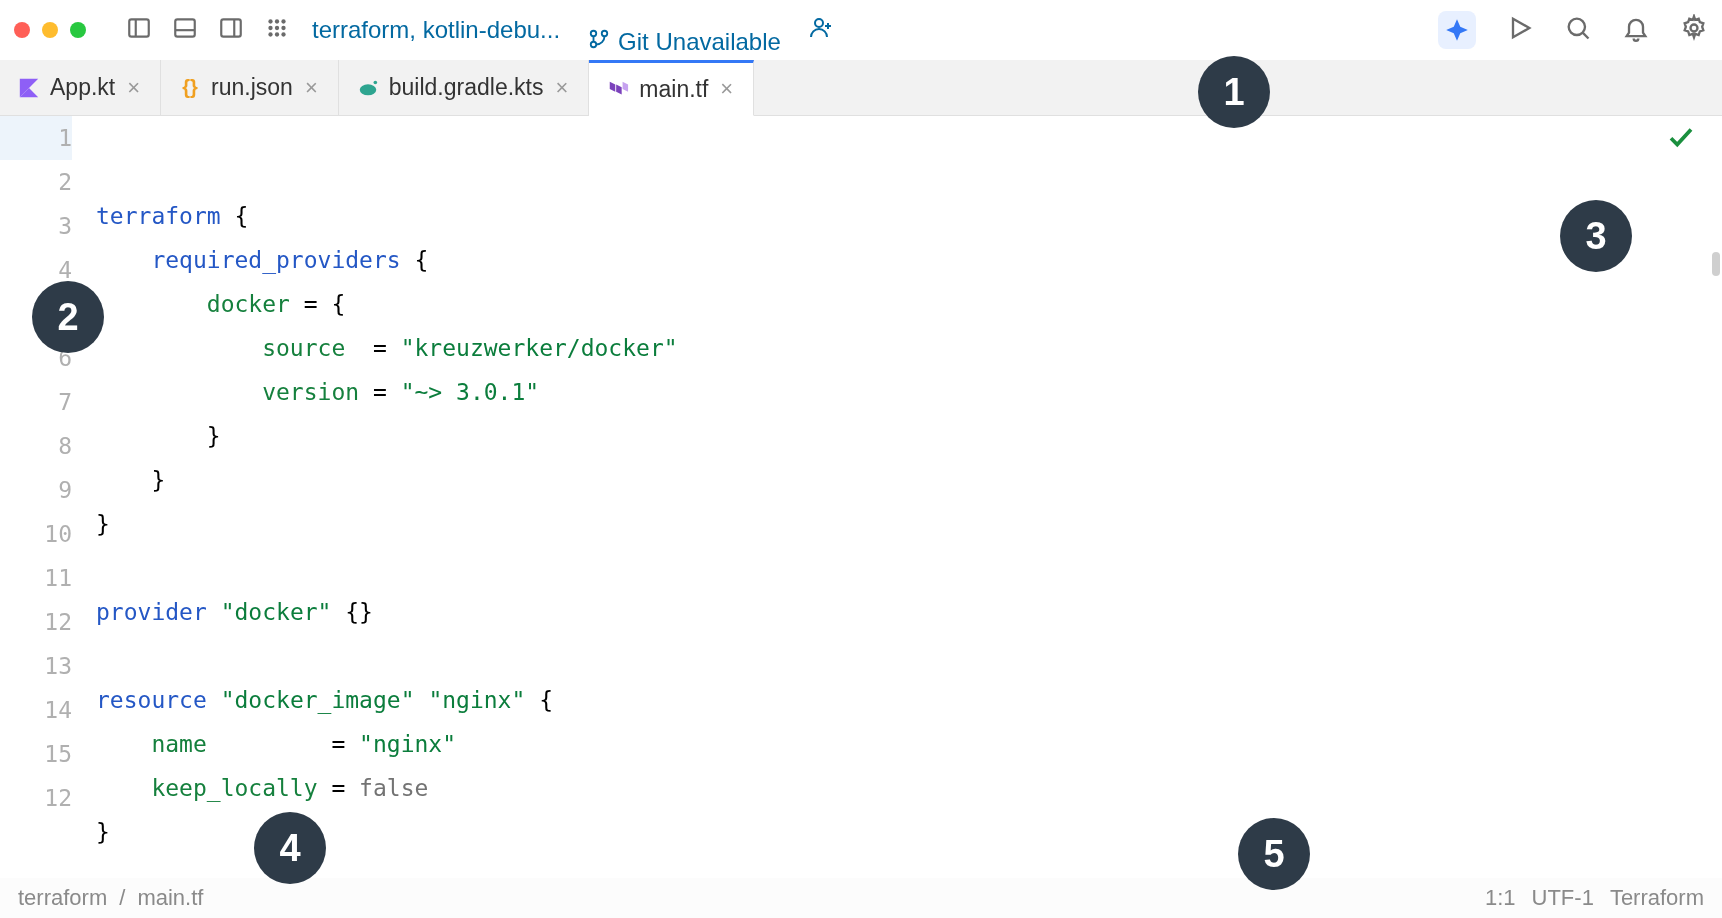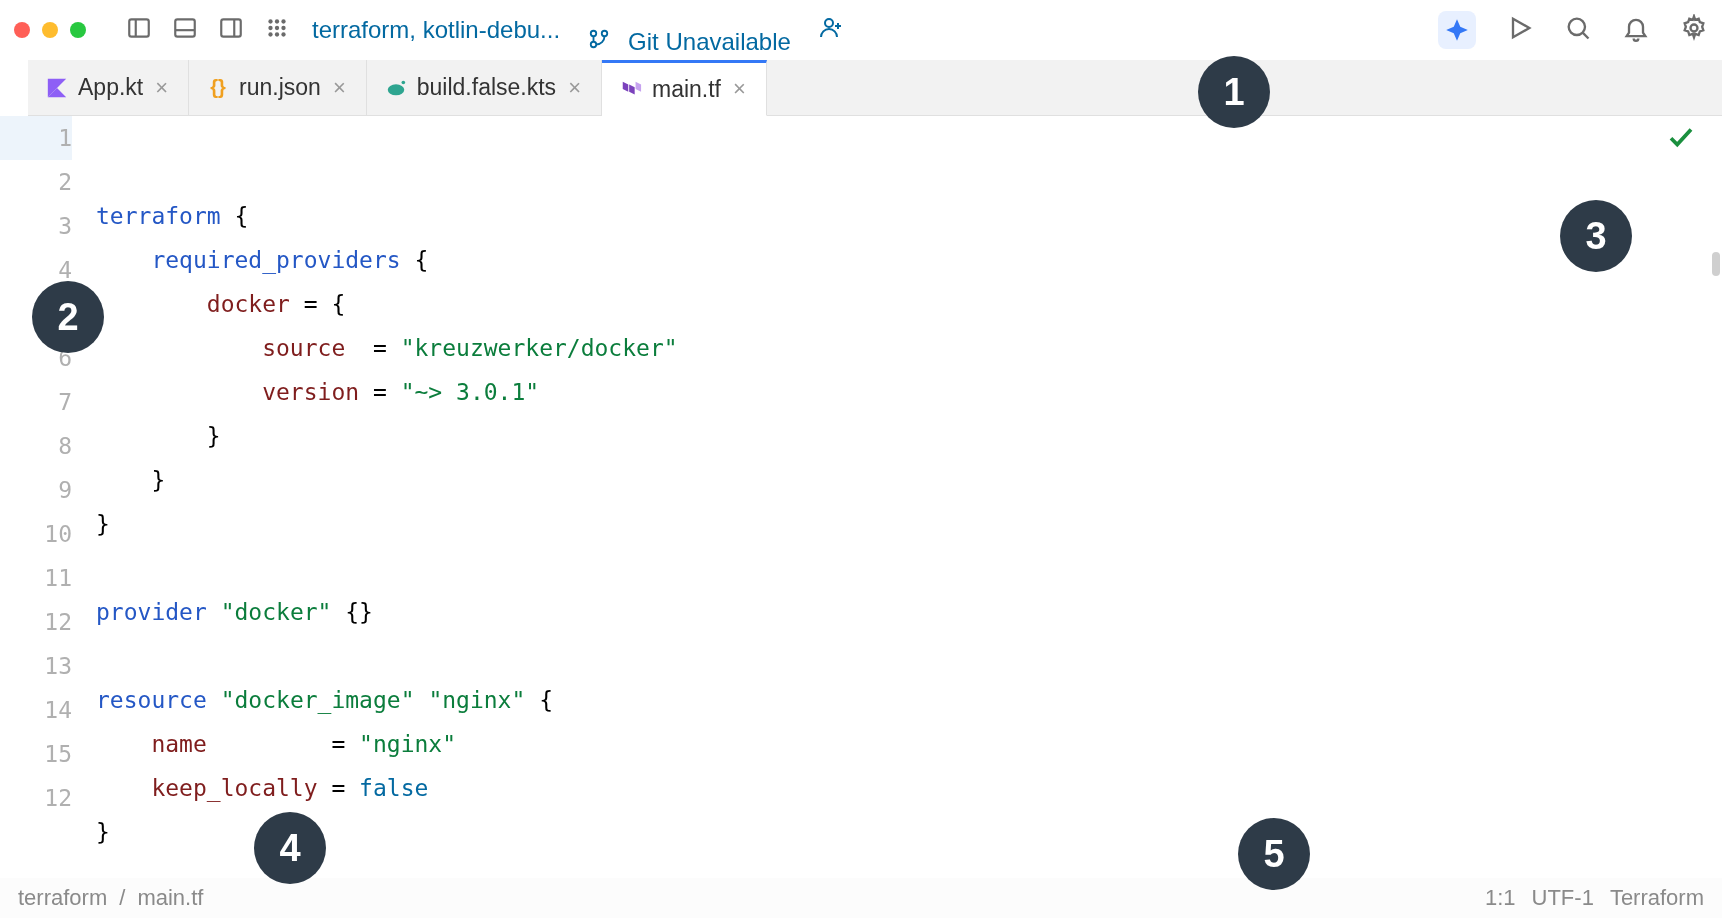--- a/index.html
+++ b/index.html
@@ -20,32 +20,31 @@
     gap: 22px;
   }
   .traffic { display: flex; gap: 12px; margin-right: 18px; }
   .dot { width: 16px; height: 16px; border-radius: 50%; }
   .dot.r { background: #ff5f57; }
   .dot.y { background: #febc2e; }
   .dot.g { background: #28c840; }
   .panel-icons { display: flex; gap: 20px; color: #6b6b6b; }
   .panel-icons svg { width: 26px; height: 26px; }
   .title-center { display: flex; align-items: center; gap: 28px; font-size: 24px; color: #0369a1; }
-  .title-center .git { display: flex; align-items: center; gap: 18px; margin-top: 24px; }
+  .title-center .git { display: flex; align-items: center; gap: 8px; margin-top: 24px; }
   .title-right { margin-left: auto; display: flex; align-items: center; gap: 30px; color: #6b6b6b; }
   .title-right svg { width: 28px; height: 28px; }
   .ai-btn { background: #e8f0ff; border-radius: 8px; padding: 6px; display:flex; align-items:center; }
   .ai-btn svg { width: 26px; height: 26px; fill: #3478f6; }
   .tabbar {
     height: 56px;
     background: #f2f2f2;
     display: flex;
     align-items: stretch;
     border-bottom: 1px solid #e0e0e0;
-    margin-left: 28px;
   }
   .tab {
     display: flex;
     align-items: center;
     gap: 10px;
     padding: 0 18px;
     border-right: 1px solid #e0e0e0;
     font-size: 23px;
     color: #333;
     cursor: pointer;
@@ -78,23 +77,23 @@
     font-size: 23px;
     white-space: pre;
     position: relative;
   }
   .line { height: 44px; line-height: 44px; }
   .gutter .line:first-child, .code .line:first-child {
     background: #edf4fb;
   }
   .code .line { padding-right: 62px; }
   .kw { color: #2457c5; }
-  .attr { color: #7f1d1d; }
+  .attr { color: #15803d; }
   .str { color: #0b7d3c; }
-  .bool { color: #0369a1; }
+  .bool { color: #737373; }
   .check-icon { position: absolute; top: 6px; right: 26px; color: #1a8f3e; }
   .check-icon svg { width: 30px; height: 30px; }
   .scrollmarker { position:absolute; top:136px; right:2px; width:8px; height:24px; background:#cfcfcf; border-radius:4px; }
   .statusbar {
     position: absolute;
     bottom: 0;
     left: 0;
     right: 0;
     height: 40px;
     display: flex;
@@ -219,21 +218,21 @@
     <span>run.json</span>
     <span class="close">×</span>
   </div>
   <div class="tab">
     <span class="tab-icon">
         <svg viewBox="0 0 24 24" fill="#2ea590">
           <ellipse cx="12" cy="14" rx="9" ry="6"></ellipse>
           <circle cx="20" cy="6" r="2"></circle>
         </svg>
       </span>
-    <span>build.false.kts</span>
+    <span>build.gradle.kts</span>
     <span class="close">×</span>
   </div>
   <div class="tab active">
     <span class="tab-icon">
         <svg viewBox="0 0 24 24" fill="#7b42bc">
           <polygon points="3,4 9,7 9,15 3,12"></polygon>
           <polygon points="10,7 16,10 16,18 10,15"></polygon>
           <polygon points="17,4 23,7 23,15 17,12" fill="#c6a2ef"></polygon>
         </svg>
       </span>

